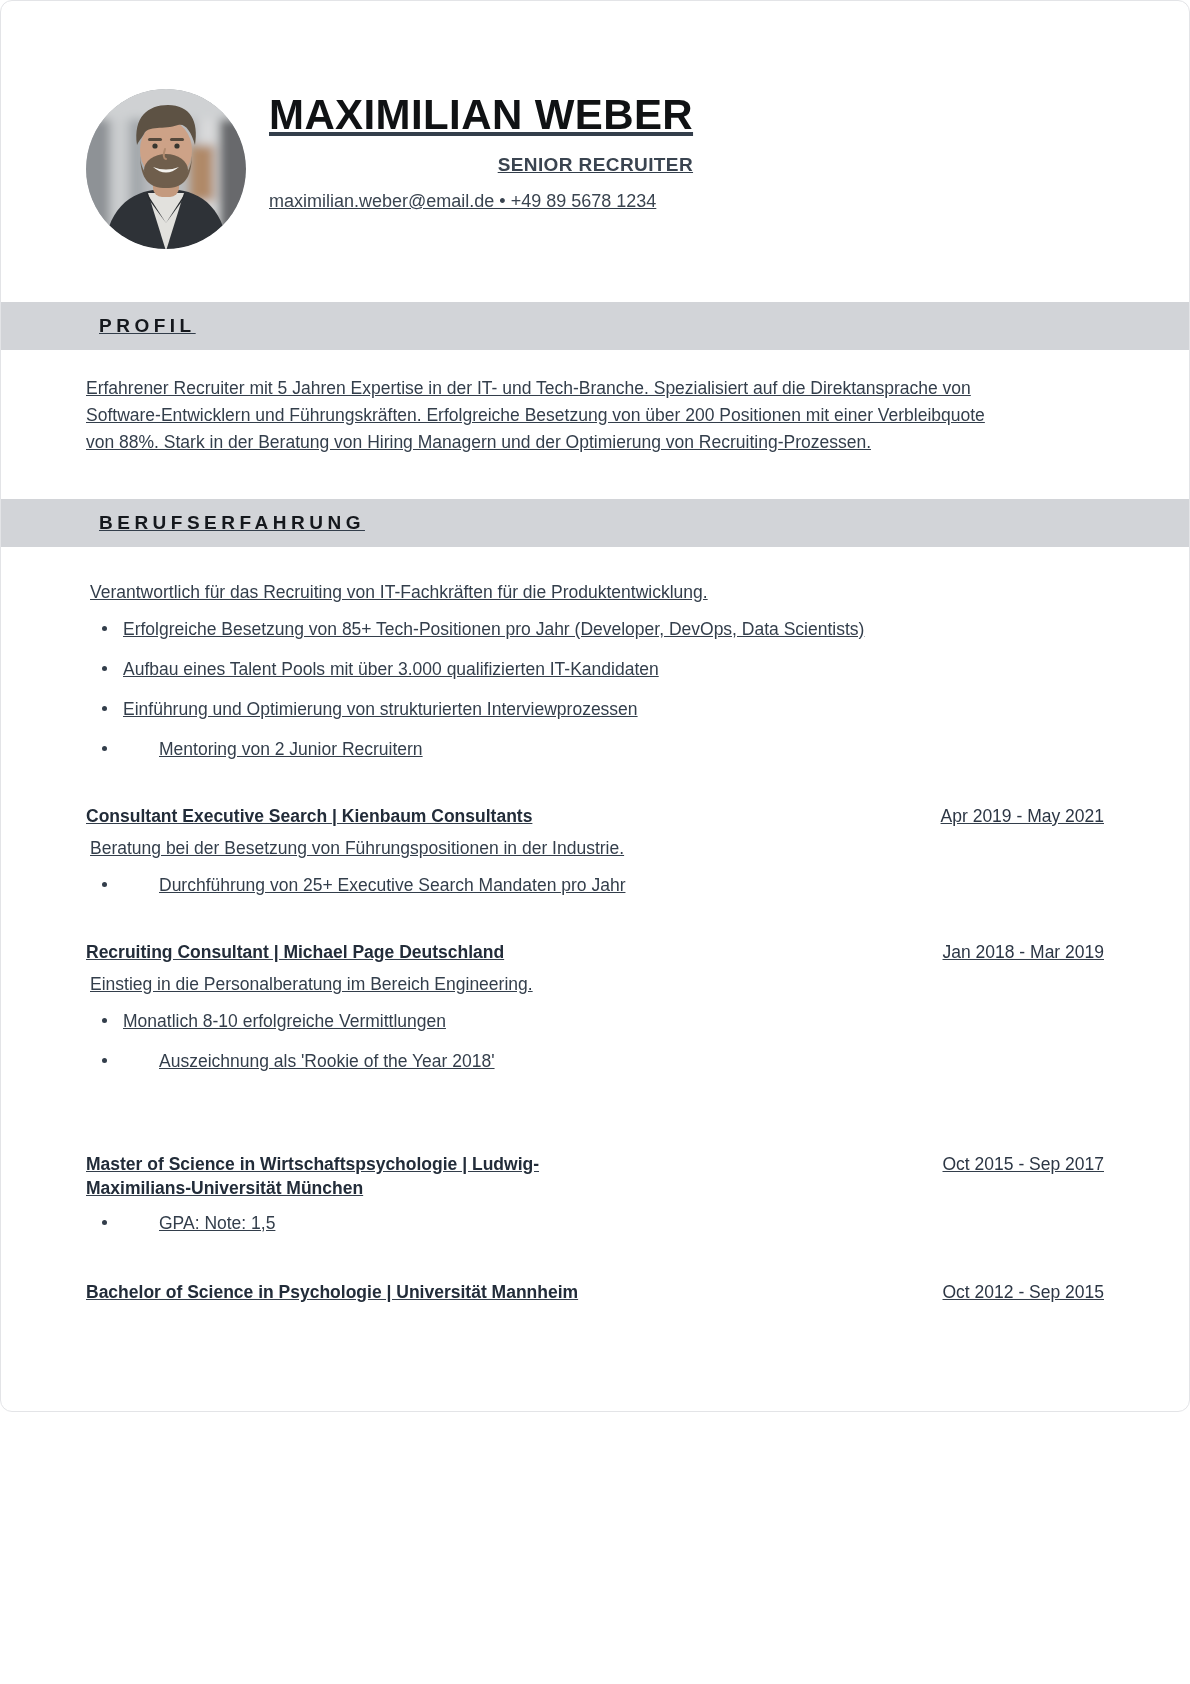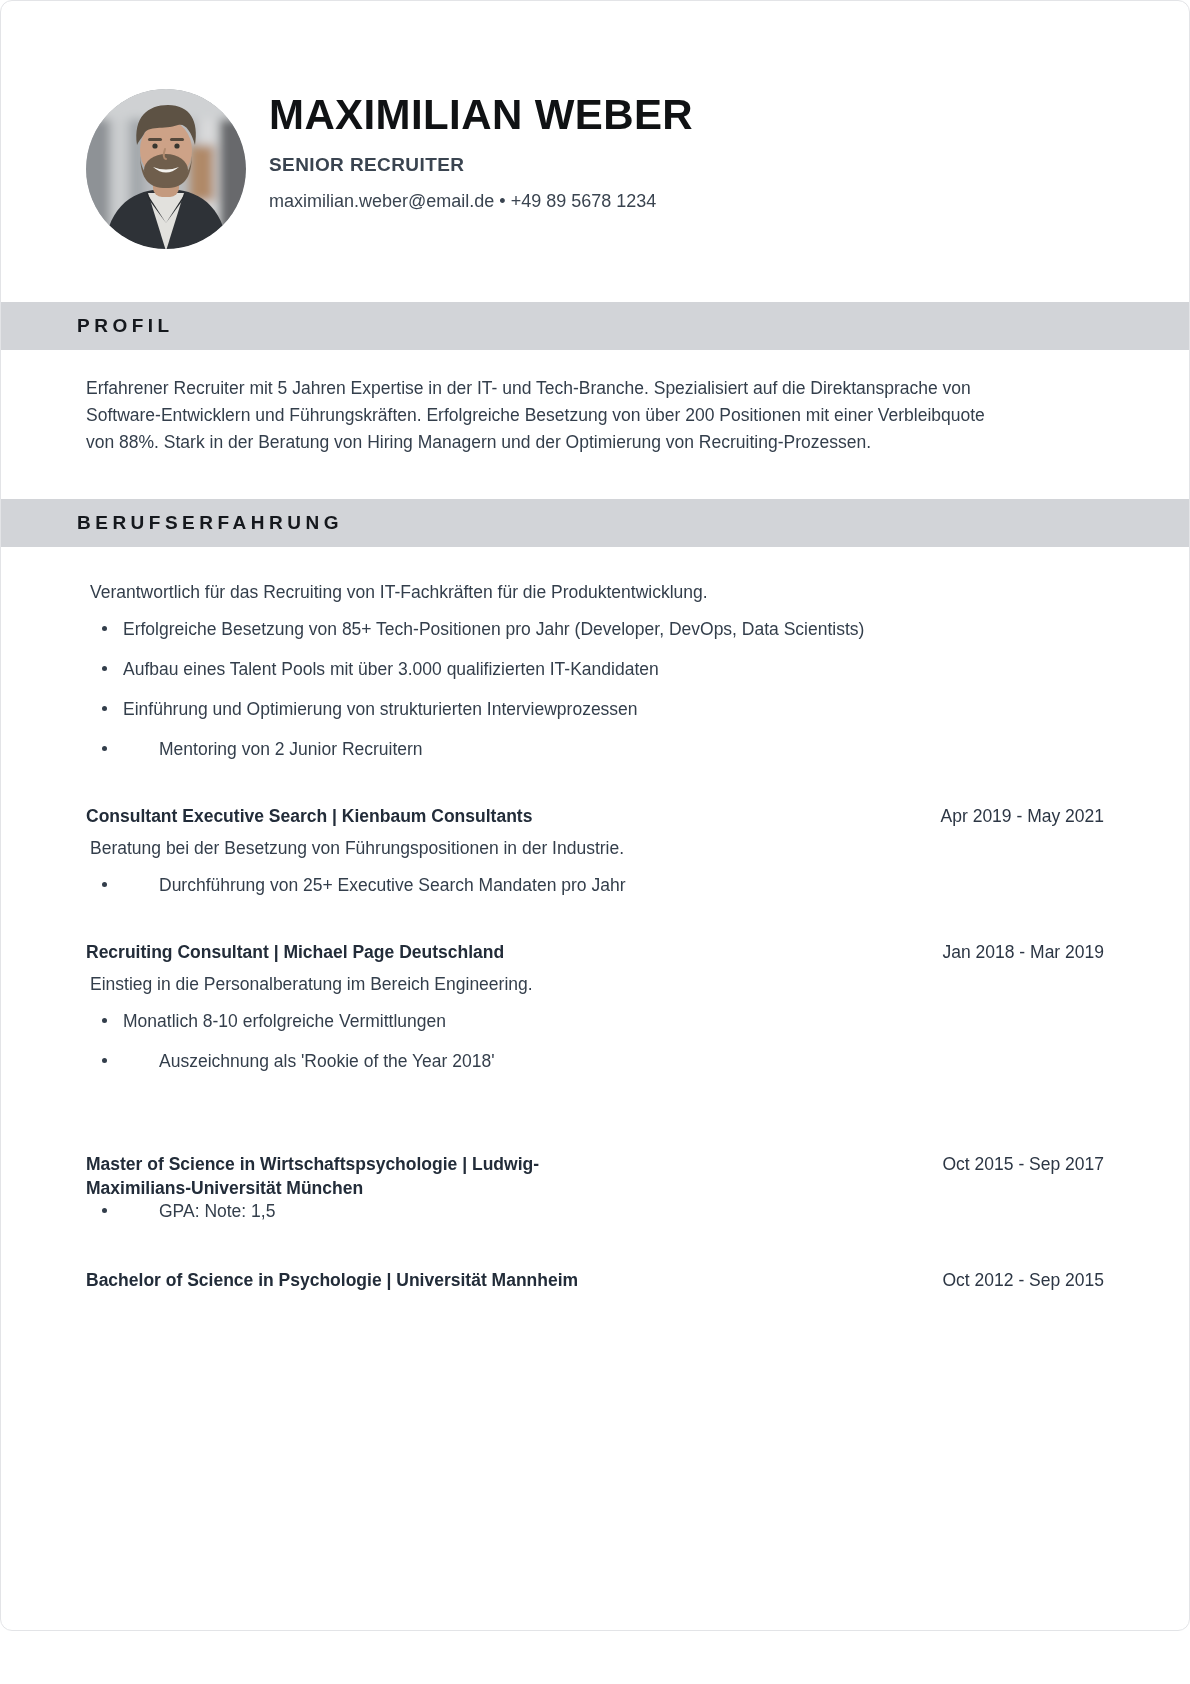--- a/index.html
+++ b/index.html
@@ -1,50 +1,51 @@
 <!DOCTYPE html>
 <html lang="de" style="--bar-bg: #d2d4d8;"><head>
 <meta charset="utf-8">
 <style>
   * { box-sizing: border-box; }
   html, body { margin: 0; padding: 0; background: #ffffff; }
   body { font-family: "Liberation Sans", sans-serif; color: #333e4b; }
 
   .page {
     width: 1190px;
-    height: 1631px;
+    height: 1412px;
     background: #ffffff;
     border: 1px solid #e3e4e7;
     border-radius: 12px;
     overflow: hidden;
+    text-decoration: underline;
   }
 
   
   .header { padding: 88px 85px 0 85px; display: flex; align-items: flex-start; }
   .avatar {
     width: 160px; height: 160px; flex: 0 0 160px;
     border-radius: 50%; overflow: hidden; background: #b9bcbf;
   }
   .avatar svg { display: block; width: 160px; height: 160px; }
   .header-info { margin-left: 23px; padding-top: 4px; }
   .name {
     margin: 0; font-size: 42px; font-weight: 800; letter-spacing: 0.4px;
     line-height: 1.05; color: #101214;
   }
   .role {
     margin-top: 17px; font-size: 19px; font-weight: 700;
-    letter-spacing: 0.4px; color: #3a4450;
+    letter-spacing: 0.4px; color: #3a4450; text-align: right;
   }
   .contact { margin-top: 15px; font-size: 18px; color: #3a4450; }
 
   
   :root { --bar-bg: #d2d4d8; }
   .section-bar {
     height: 48px; background: var(--bar-bg);
-    display: flex; align-items: center; padding-left: 76px;
+    display: flex; align-items: center; padding-left: 98px;
   }
   .section-bar .label {
     font-size: 19px; font-weight: 800; letter-spacing: 4.5px; color: #15181d;
   }
   .bar-profil { margin-top: 53px; }
 
   
   .profil-body { padding: 25px 39px 43px 85px; }
   .profil-text {
     margin: 0; max-width: 930px;
@@ -73,21 +74,21 @@
   .bullets { list-style: none; margin: 14px 0 0 0; padding: 0; }
   .bullets li {
     display: flex; align-items: flex-start;
     margin-bottom: 18px; font-size: 17.5px; line-height: 22px; color: #333e4b;
   }
   .bullets li:last-child { margin-bottom: 0; gap: 36px; }
   .dot {
     flex: 0 0 5px; width: 5px; height: 5px; border-radius: 50%;
     background: #333e4b; margin: 8px 16px 0 16px;
   }
-  .edu-bullets { margin-top: 0; }
+  .edu-bullets { margin-top: 12px; }
 </style>
 </head>
 <body>
 
 <div class="page">
 
   <div class="header">
     <div class="avatar" title="Portrait photo of a smiling man with beard in a dark suit">
       <svg viewBox="0 0 160 160" aria-hidden="true">
         <defs>

